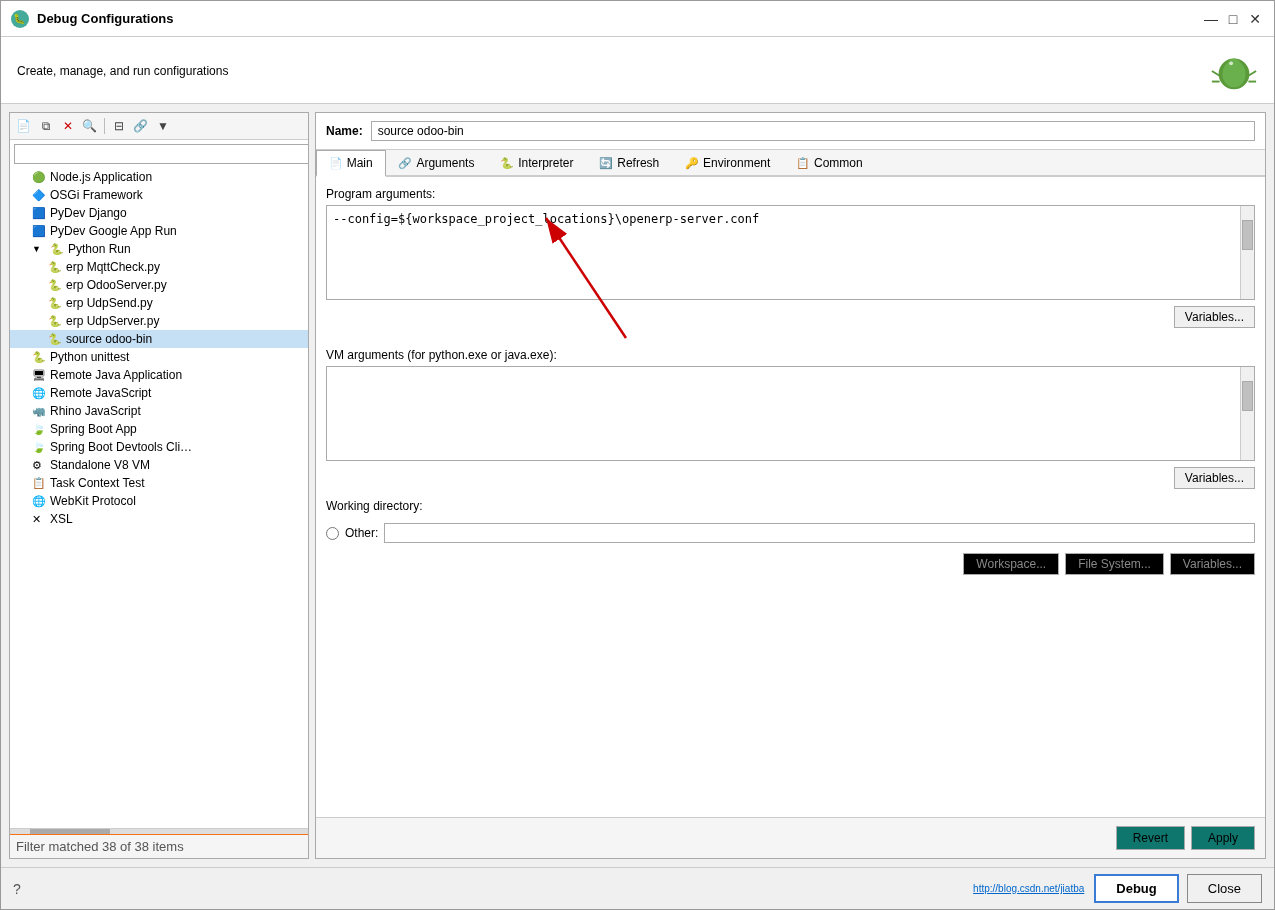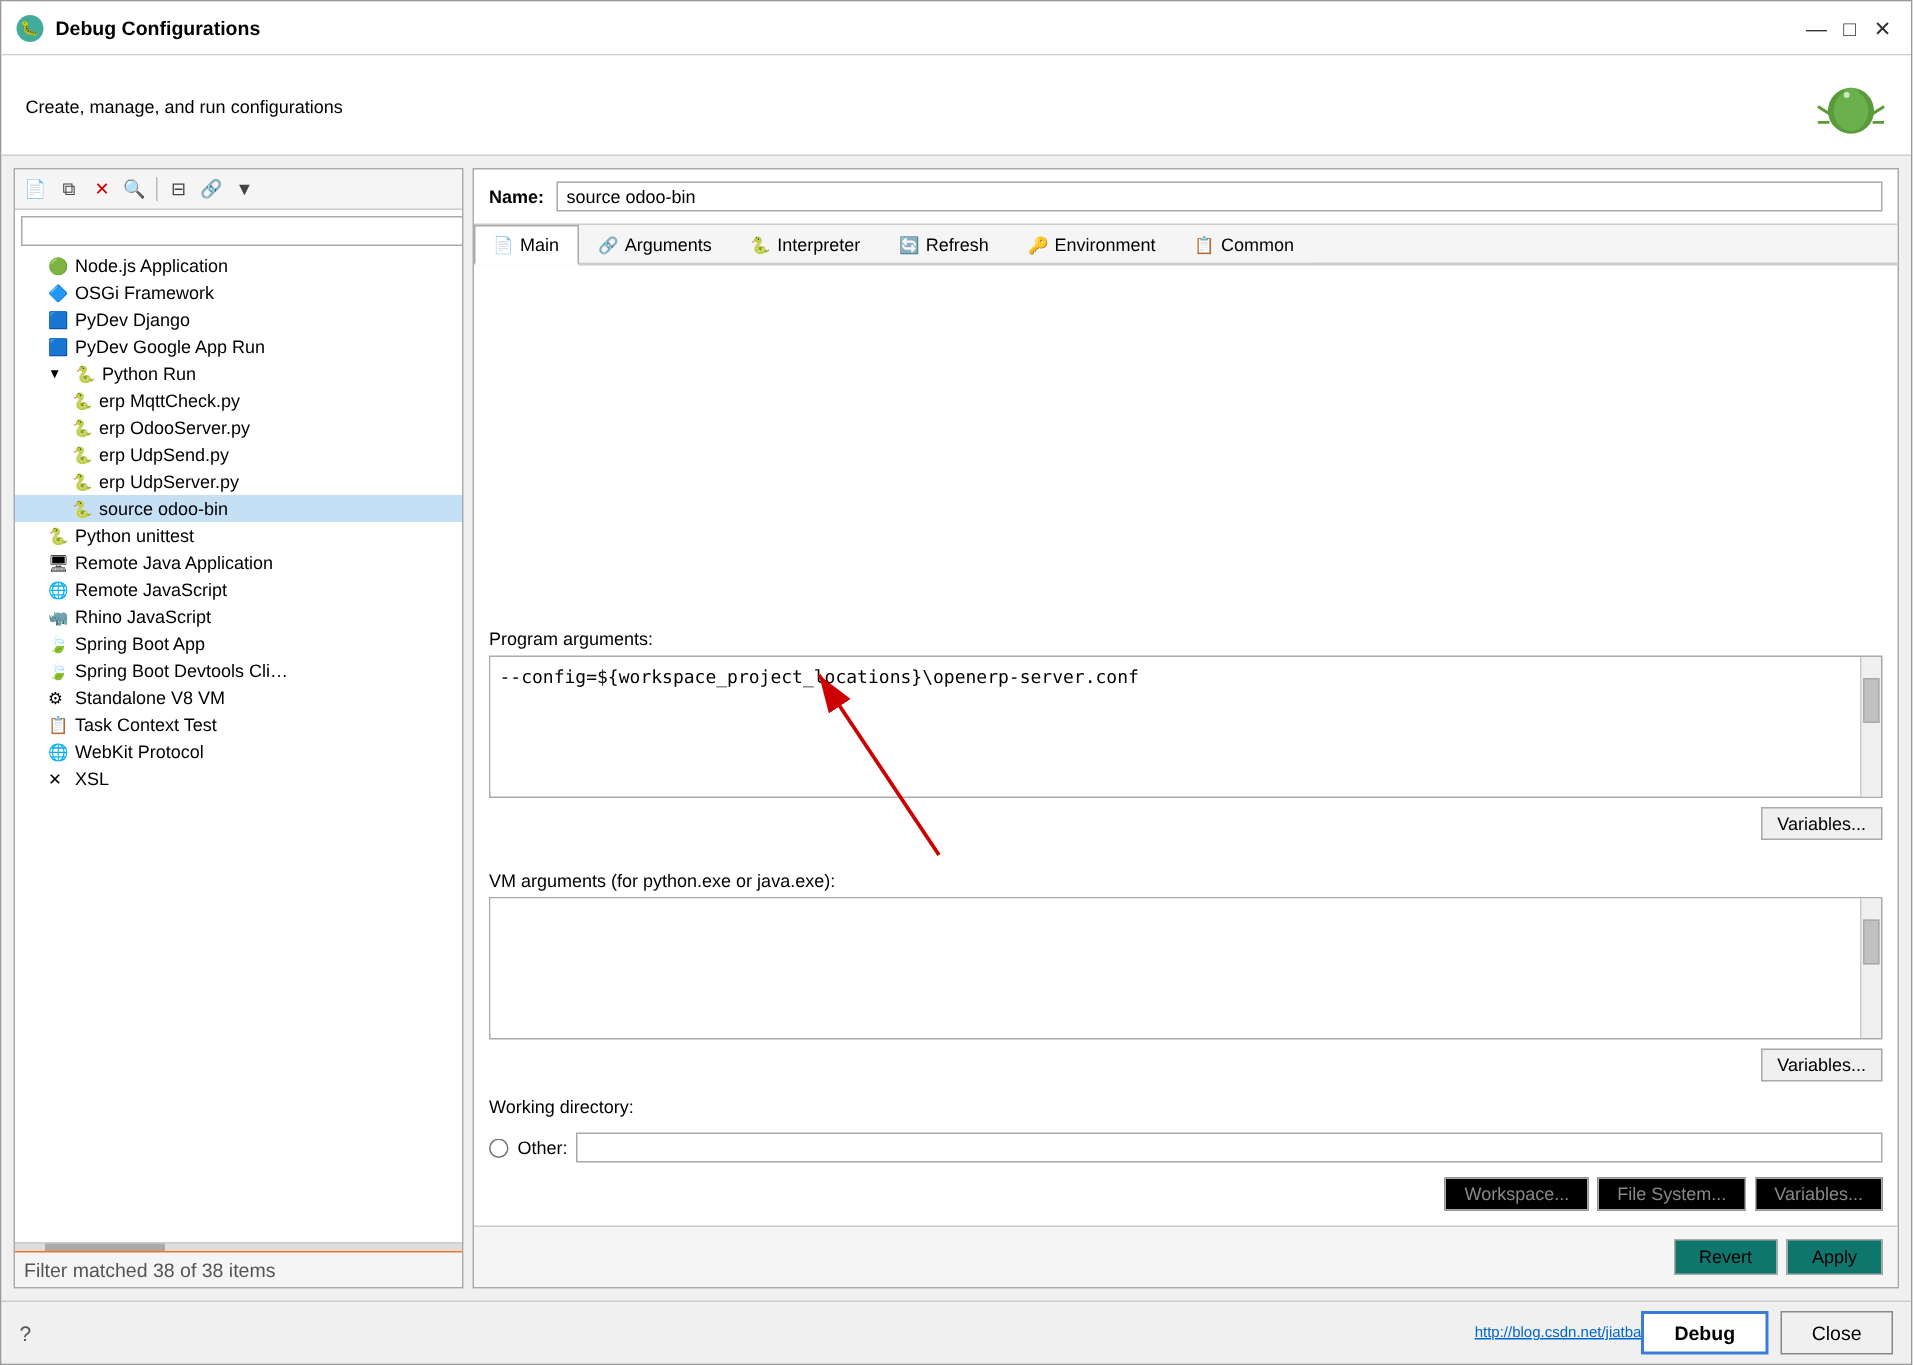--- a/index.html
+++ b/index.html
@@ -197,21 +197,20 @@
       margin-bottom: -2px;
     }
     .tab-icon { font-size: 11px; }
     .panel-body {
       flex: 1;
       padding: 10px;
       overflow-y: auto;
       display: flex;
       flex-direction: column;
       gap: 10px;
-      justify-content: flex-end;
     }
     .section-label {
       font-size: 12px;
       margin-bottom: 4px;
     }
     .text-area {
       width: 100%;
       height: 90px;
       border: none;
       padding: 6px;
@@ -588,21 +587,21 @@
         <div class="bottom-buttons">
           <button class="bottom-btn">Revert</button>
           <button class="bottom-btn">Apply</button>
         </div>
       </div>
     </div>
   </div>
 
   <div class="footer">
     <div class="footer-left">?</div>
-    <div style="display:flex;align-items:center;">
+    <div style="display:flex;align-items:center;gap:10px;">
       <span class="footer-link">http://blog.csdn.net/jiatba</span>
       <div class="footer-right">
         <button class="footer-btn primary">Debug</button>
         <button class="footer-btn">Close</button>
       </div>
     </div>
   </div>
 </div>
 
 </body></html>

